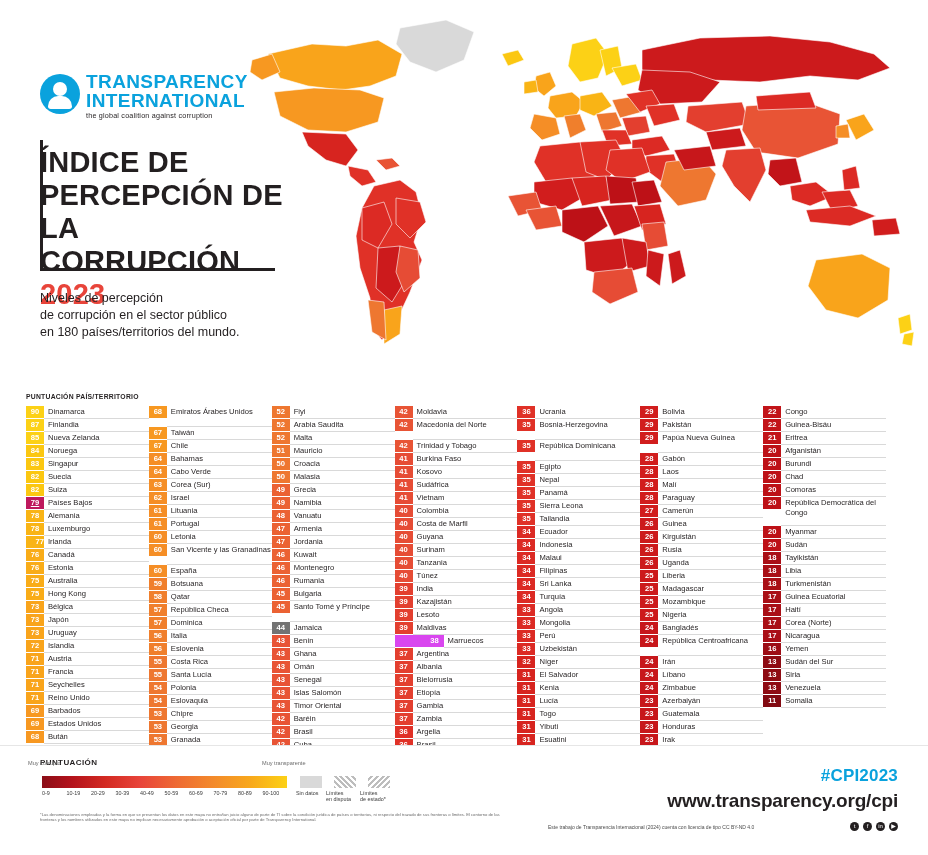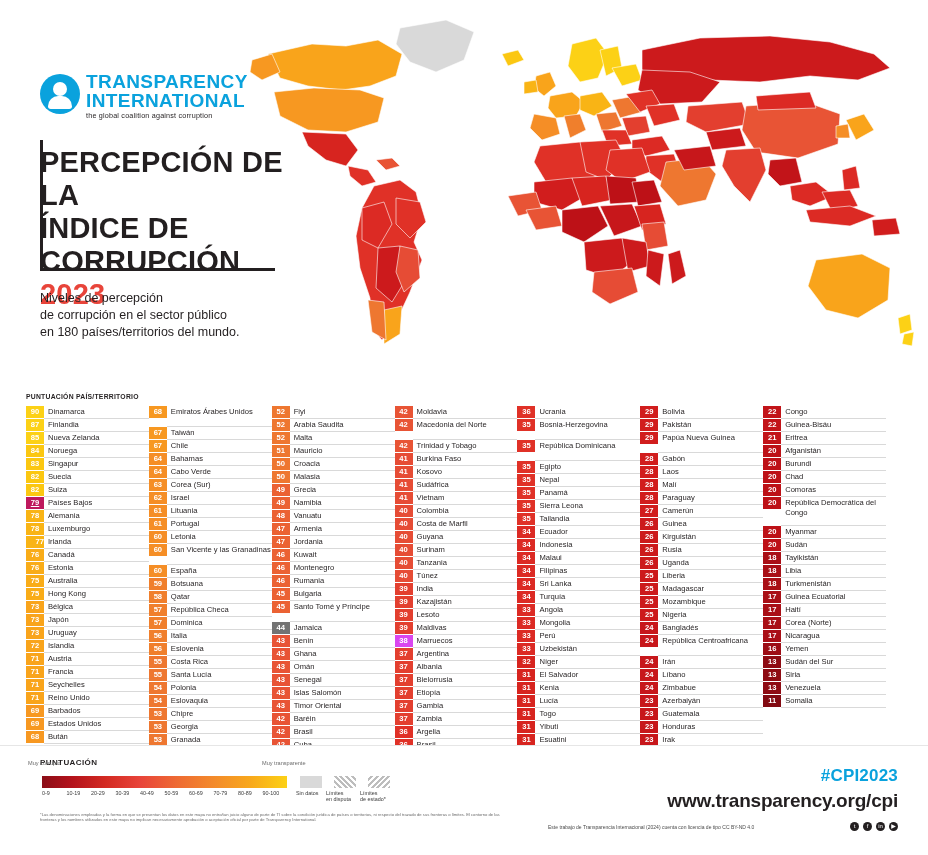--- a/index.html
+++ b/index.html
@@ -209,22 +209,22 @@
 
     <div class="logo">
       <div class="mark"></div>
       <div class="t1">TRANSPARENCY</div>
       <div class="t2">INTERNATIONAL</div>
       <div class="t3">the global coalition against corruption</div>
     </div>
 
     <div class="title-rule"></div>
     <div class="title">
+      <div class="ln">ÍNDICE DE</div>
       <div class="ln">PERCEPCIÓN DE LA</div>
-      <div class="ln">ÍNDICE DE</div>
       <div class="ln"><span>CORRUPCIÓN</span> <span class="yr">2023</span></div>
     </div>
     <div class="title-underline"></div>
 
     <div class="subtitle" style="white-space:pre-line;">Niveles de percepción
 de corrupción en el sector público
 en 180 países/territorios del mundo.</div>
   </div>
 
   <div class="cols" id="cols">
@@ -617,21 +617,21 @@
         </div>
         <div class="row">
           <div class="score" style="background: rgb(227, 63, 47);">39</div>
           <div class="cname">Lesoto</div>
         </div>
         <div class="row">
           <div class="score" style="background: rgb(227, 63, 47);">39</div>
           <div class="cname">Maldivas</div>
         </div>
         <div class="row">
-          <div class="score" style="background: #d946ef;">38</div>
+          <div class="score" style="background: #d946ef; padding-left: 31px;">38</div>
           <div class="cname">Marruecos</div>
         </div>
         <div class="row">
           <div class="score" style="background: rgb(227, 63, 47);">37</div>
           <div class="cname">Argentina</div>
         </div>
         <div class="row">
           <div class="score" style="background: rgb(227, 63, 47);">37</div>
           <div class="cname">Albania</div>
         </div>

